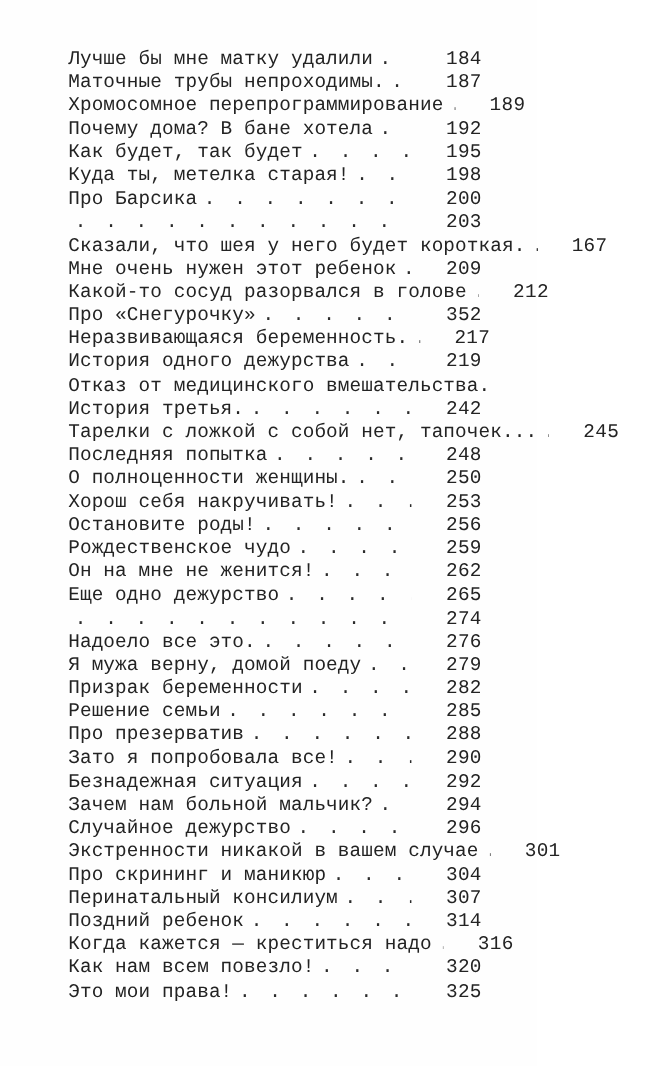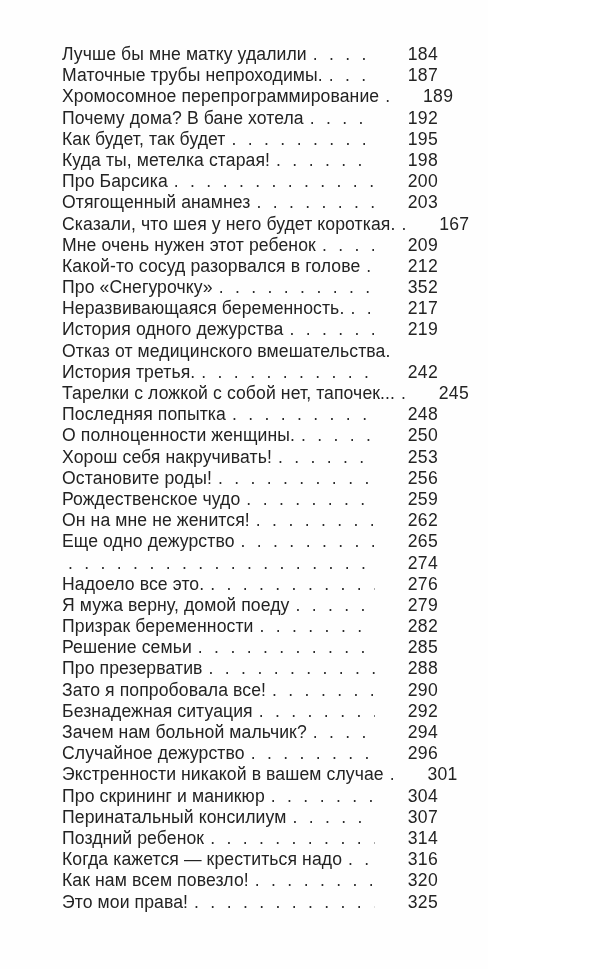--- a/index.html
+++ b/index.html
@@ -11,21 +11,21 @@
     width: 600px;
     height: 969px;
     overflow: hidden;
   }
   .book-page {
     box-sizing: border-box;
     width: 488px;
     height: 969px;
     padding: 44px 50px 0 62px;
     background: #fefefe;
-    font-family: Liberation Sans, sans-serif;
+    font-family: Liberation Mono, monospace;
     font-size: 17.6px;
     line-height: 21.2px;
     color: #232323;
   }
   .toc-list {
     display: block;
   }
   .toc-row {
     display: flex;
     align-items: baseline;
@@ -91,21 +91,20 @@
         <span class="entry-title">Куда ты, метелка старая!</span>
         <span class="dot-leader" aria-hidden="true">. . . . . . . . . . . . . . . . . . . . . . . . . . . . . . . . . . . . . . . . . . . . . . . . . . . . . . . . . . . . </span>
         <span class="page-number">198</span>
       </div>
       <div class="toc-row">
         <span class="entry-title">Про Барсика</span>
         <span class="dot-leader" aria-hidden="true">. . . . . . . . . . . . . . . . . . . . . . . . . . . . . . . . . . . . . . . . . . . . . . . . . . . . . . . . . . . . </span>
         <span class="page-number">200</span>
       </div>
       <div class="toc-row">
-        <span class="entry-title">Отягощенный анамнез</span>
         <span class="dot-leader" aria-hidden="true">. . . . . . . . . . . . . . . . . . . . . . . . . . . . . . . . . . . . . . . . . . . . . . . . . . . . . . . . . . . . </span>
         <span class="page-number">203</span>
       </div>
       <div class="toc-row">
         <span class="entry-title">Сказали, что шея у него будет короткая.</span>
         <span class="dot-leader" aria-hidden="true">. . . . . . . . . . . . . . . . . . . . . . . . . . . . . . . . . . . . . . . . . . . . . . . . . . . . . . . . . . . . </span>
         <span class="page-number">167</span>
       </div>
       <div class="toc-row">
         <span class="entry-title">Мне очень нужен этот ребенок</span>

